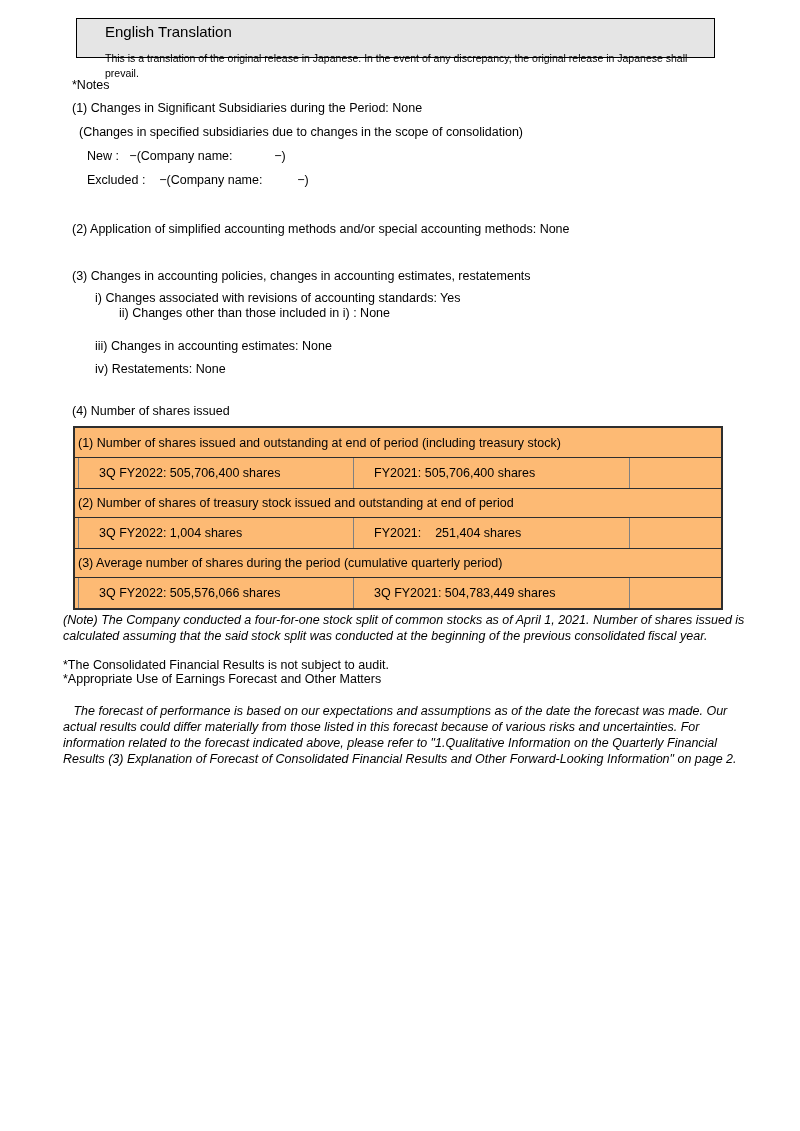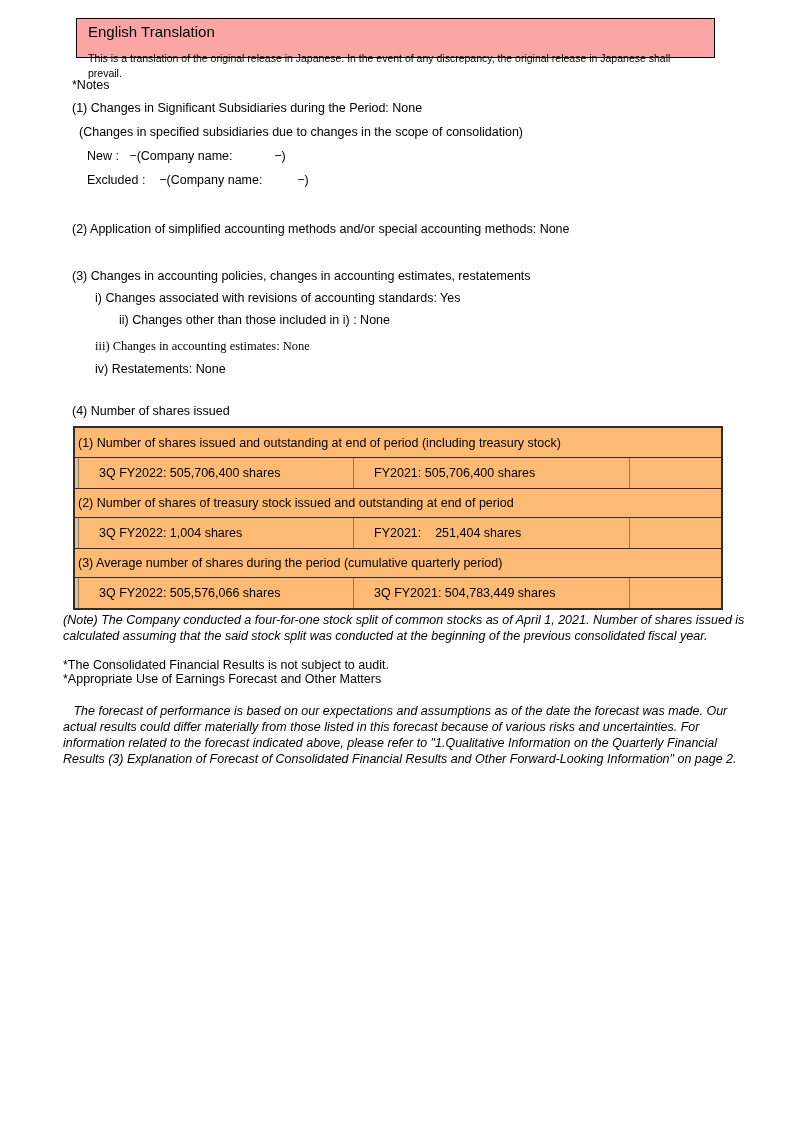--- a/index.html
+++ b/index.html
@@ -12,22 +12,22 @@
     color:#000;
     font-size:12.5px;
     overflow:hidden;
     margin:0 auto;
   }
   
   .trans-box {
     position:absolute; left:76px; top:18px;
     width:639px; height:40px;
     border:1.5px solid #000;
-    padding:3px 8px 0 11px;
-    background:#fca5a5;
+    padding:3px 8px 0 28px;
+    background:#e5e5e5;
   }
   .trans-title { font-size:15px; line-height:19px; }
   .trans-sub   { font-size:10.5px; line-height:15px; margin-top:10px; }
 
   
   .t { position:absolute; white-space:pre; line-height:14px; }
 
   
   .share-table {
     position:absolute; left:73px; top:426px;
@@ -64,22 +64,22 @@
   </div>
 
   <div class="t" style="left:72px; top:78px;">*Notes</div>
   <div class="t" style="left:72px; top:101px;">(1) Changes in Significant Subsidiaries during the Period: None</div>
   <div class="t" style="left:79px; top:125px;">(Changes in specified subsidiaries due to changes in the scope of consolidation)</div>
   <div class="t" style="left:87px; top:149px;">New :   −(Company name:            −)</div>
   <div class="t" style="left:87px; top:173px;">Excluded :    −(Company name:          −)</div>
   <div class="t" style="left:72px; top:222px;">(2) Application of simplified accounting methods and/or special accounting methods: None</div>
   <div class="t" style="left:72px; top:269px;">(3) Changes in accounting policies, changes in accounting estimates, restatements</div>
   <div class="t" style="left:95px; top:291px;">i) Changes associated with revisions of accounting standards: Yes</div>
-  <div class="t" style="left:95px; top:313px;padding-left:24px;">ii) Changes other than those included in i) : None</div>
-  <div class="t" style="left:95px; top:339px;font-family:Liberation Serif, serif;">iii) Changes in accounting estimates: None</div>
+  <div class="t" style="left:95px; top:306px;padding-left:24px;">ii) Changes other than those included in i) : None</div>
+  <div class="t" style="left:95px; top:339px;">iii) Changes in accounting estimates: None</div>
   <div class="t" style="left:95px; top:362px;">iv) Restatements: None</div>
   <div class="t" style="left:72px; top:404px;">(4) Number of shares issued</div>
 
   <div class="share-table">
     <div class="st-header">(1) Number of shares issued and outstanding at end of period (including treasury stock)</div>
     <div class="st-data">
       <div class="st-cell first">3Q FY2022: 505,706,400 shares</div>
       <div class="st-cell">FY2021: 505,706,400 shares</div>
     </div>
     <div class="st-header bt">(2) Number of shares of treasury stock issued and outstanding at end of period</div>

